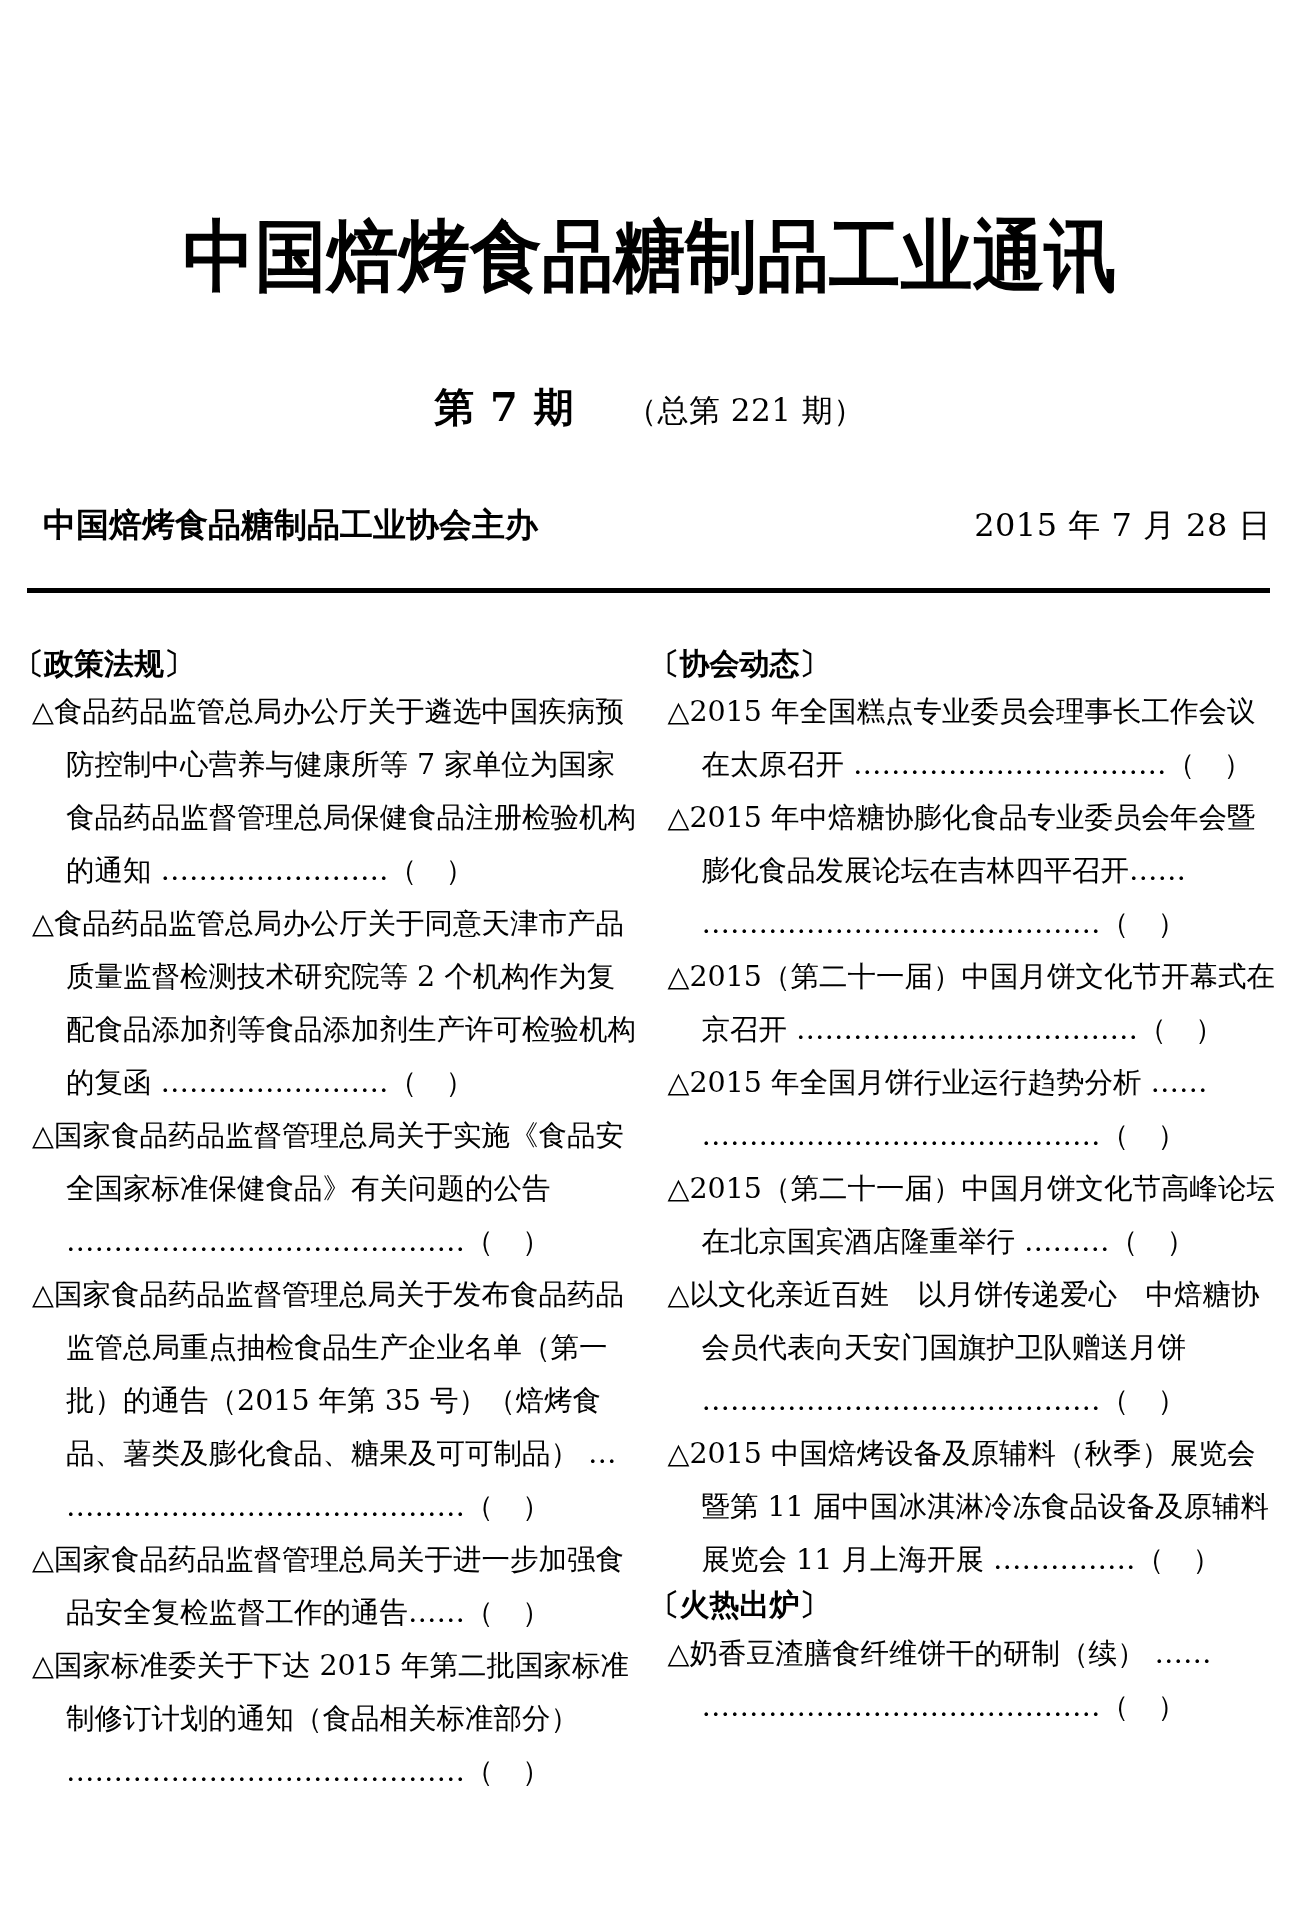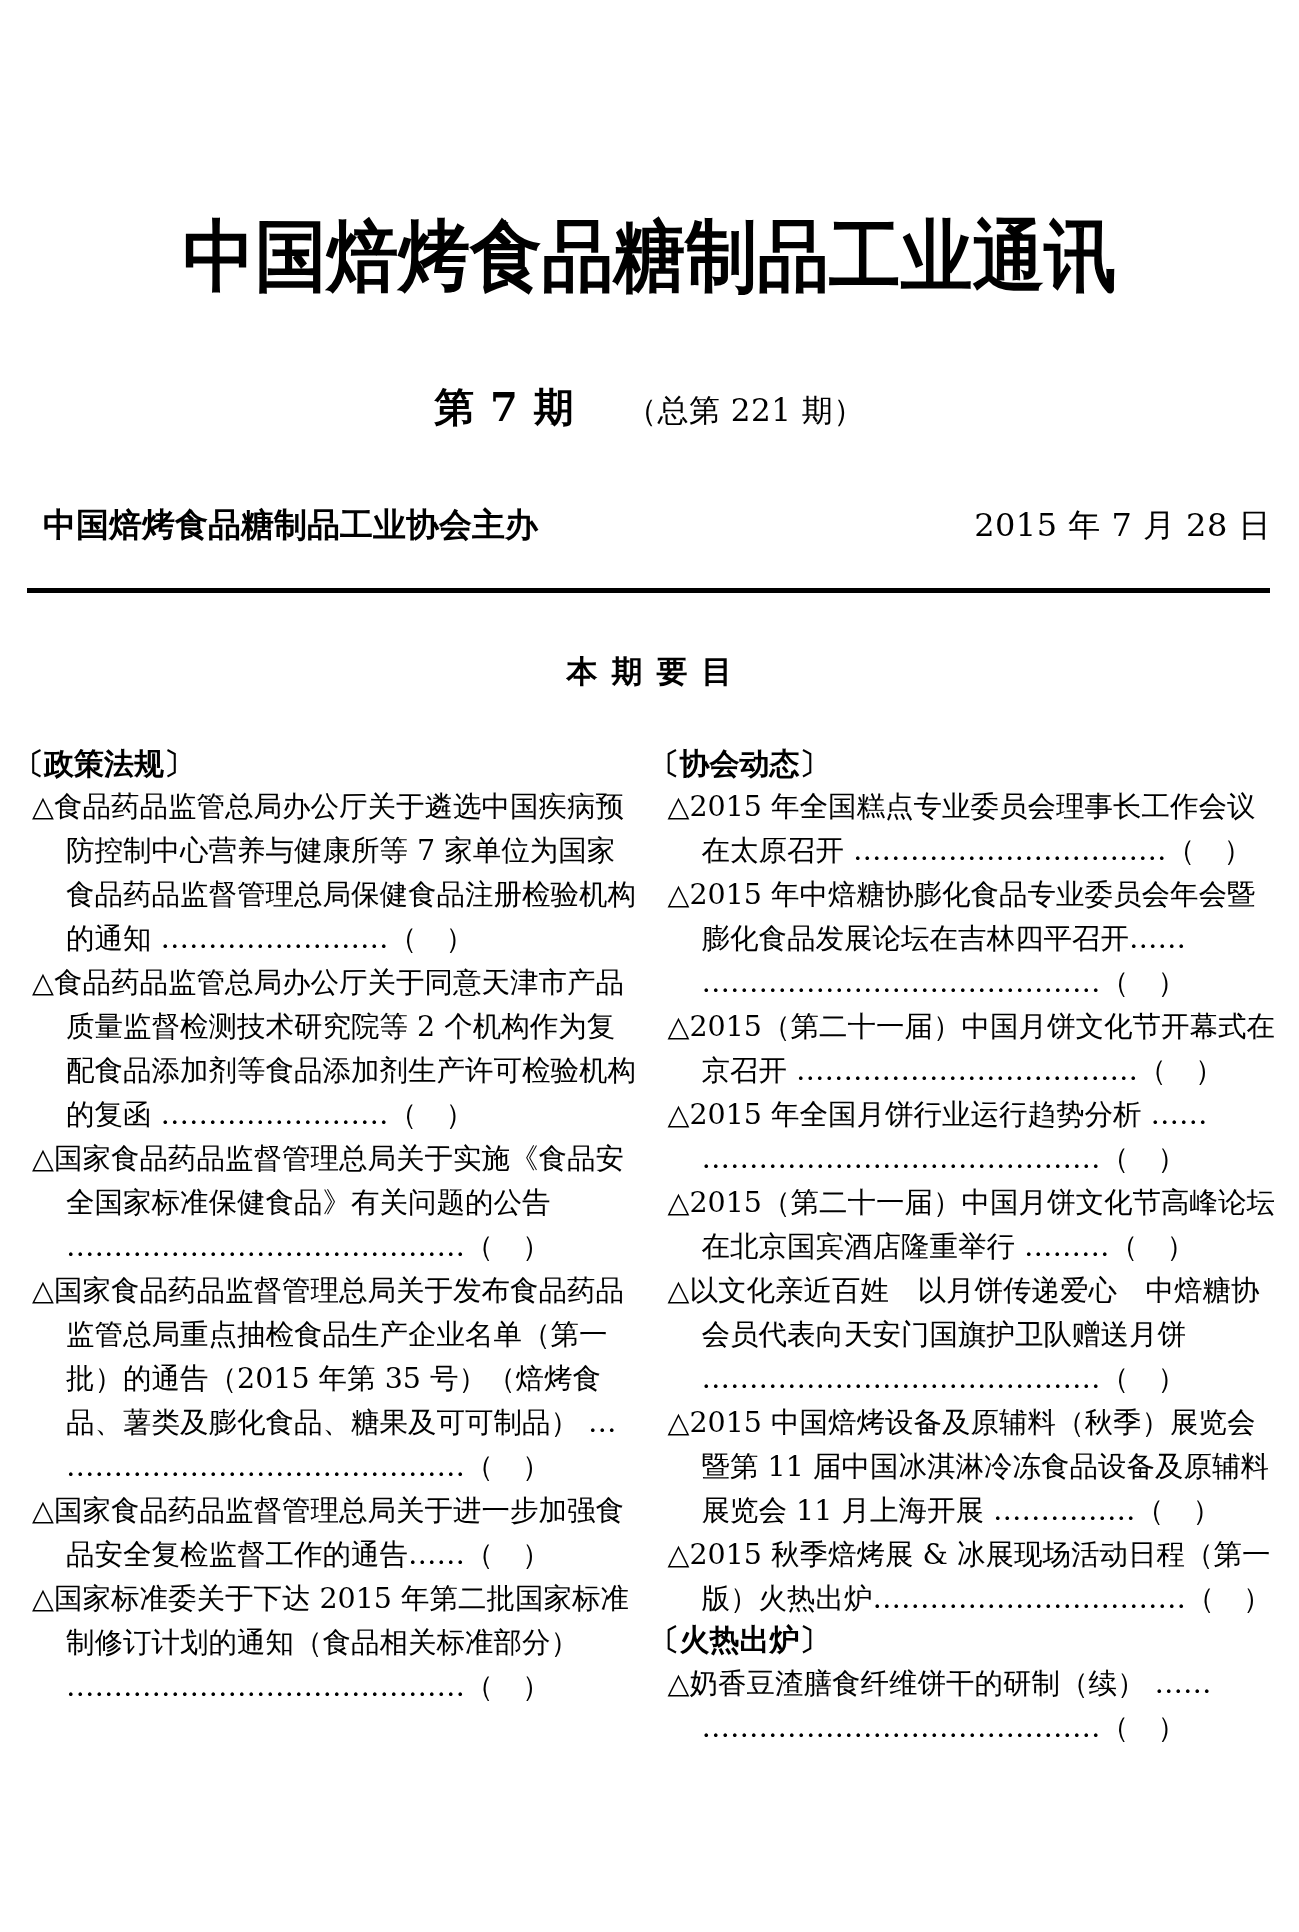--- a/index.html
+++ b/index.html
@@ -122,21 +122,21 @@
     font-size: 30px;
     line-height: 1.28;
     margin-bottom: 2px;
     white-space: nowrap;
   }
 
   .entry {
     font-family: "DejaVu Serif", "Liberation Serif", serif;
     font-weight: normal;
     font-size: 28.5px;
-    line-height: 44px;
+    line-height: 53px;
     padding-left: 52px;
     text-indent: -34px;
     letter-spacing: 0px;
     word-break: break-all;
     margin: 0;
   }
 </style>
 </head>
 <body>
 
@@ -151,40 +151,38 @@
     </div>
 
     <div class="imprint">
       <span class="imprint-org">中国焙烤食品糖制品工业协会主办</span>
       <span class="imprint-date">2015 年 7 月 28 日</span>
     </div>
   </div>
 
   <div class="rule"></div>
 
-  <div class="contents-heading">本期要目</div>
 
   <div class="toc">
     <div class="toc-col left">
         <div class="section-head">〔政策法规〕</div>
         <div class="entry">△食品药品监管总局办公厅关于遴选中国疾病预防控制中心营养与健康所等 7 家单位为国家食品药品监督管理总局保健食品注册检验机构的通知 ……………………（　）</div>
         <div class="entry">△食品药品监管总局办公厅关于同意天津市产品质量监督检测技术研究院等 2 个机构作为复配食品添加剂等食品添加剂生产许可检验机构的复函 ……………………（　）</div>
         <div class="entry">△国家食品药品监督管理总局关于实施《食品安全国家标准保健食品》有关问题的公告 ……………………………………（　）</div>
         <div class="entry">△国家食品药品监督管理总局关于发布食品药品监管总局重点抽检食品生产企业名单（第一批）的通告（2015 年第 35 号）（焙烤食品、薯类及膨化食品、糖果及可可制品） … ……………………………………（　）</div>
         <div class="entry">△国家食品药品监督管理总局关于进一步加强食品安全复检监督工作的通告……（　）</div>
         <div class="entry">△国家标准委关于下达 2015 年第二批国家标准制修订计划的通知（食品相关标准部分） ……………………………………（　）</div>
       </div>
     <div class="toc-col right">
         <div class="section-head">〔协会动态〕</div>
         <div class="entry">△2015 年全国糕点专业委员会理事长工作会议在太原召开 ……………………………（　）</div>
         <div class="entry">△2015 年中焙糖协膨化食品专业委员会年会暨膨化食品发展论坛在吉林四平召开…… ……………………………………（　）</div>
         <div class="entry">△2015（第二十一届）中国月饼文化节开幕式在京召开 ………………………………（　）</div>
         <div class="entry">△2015 年全国月饼行业运行趋势分析 …… ……………………………………（　）</div>
         <div class="entry">△2015（第二十一届）中国月饼文化节高峰论坛在北京国宾酒店隆重举行 ………（　）</div>
         <div class="entry">△以文化亲近百姓　以月饼传递爱心　中焙糖协会员代表向天安门国旗护卫队赠送月饼 ……………………………………（　）</div>
         <div class="entry">△2015 中国焙烤设备及原辅料（秋季）展览会暨第 11 届中国冰淇淋冷冻食品设备及原辅料展览会 11 月上海开展 ……………（　）</div>
-        <div class="entry">△2015 秋季焙烤展 &amp; 冰展现场活动日程（第一版）火热出炉……………………………（　）</div>
         <div class="section-head">〔火热出炉〕</div>
         <div class="entry">△奶香豆渣膳食纤维饼干的研制（续） …… ……………………………………（　）</div>
       </div>
   </div>
 
 </div>
 
 </body></html>

